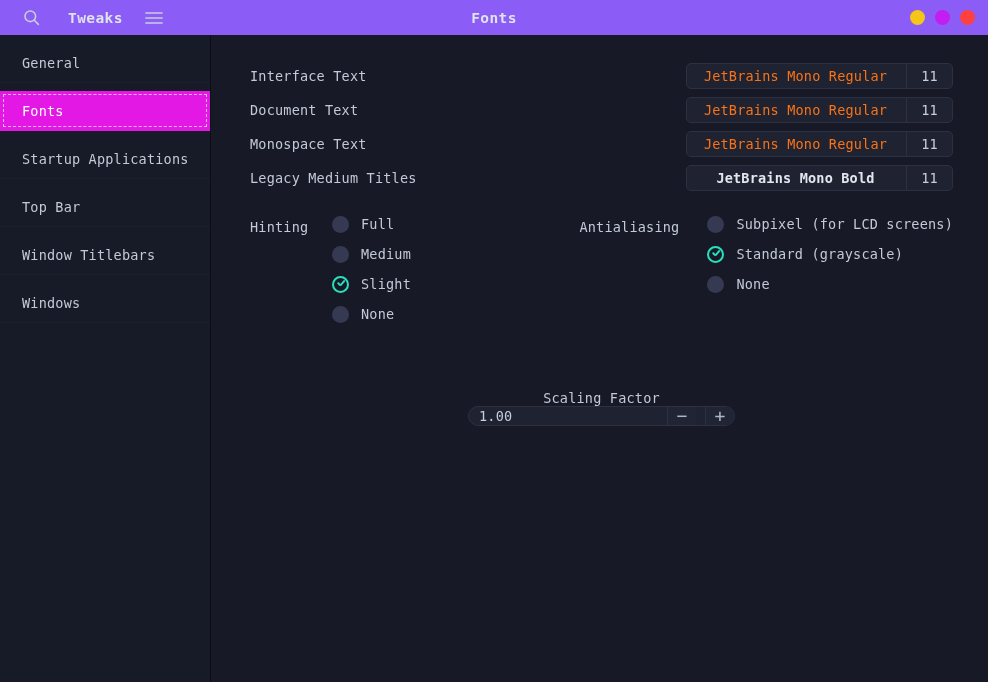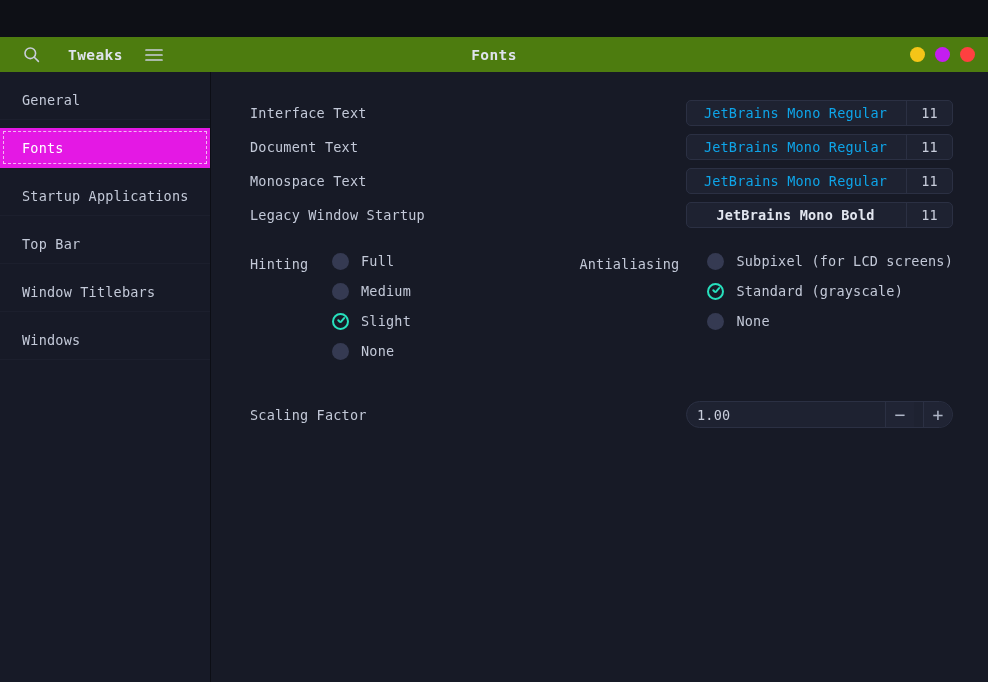--- a/index.html
+++ b/index.html
@@ -19,26 +19,25 @@
     background: #0e1016;
     display: flex;
     flex-direction: column;
     overflow: hidden;
   }
 
   
   .header {
     height: 35px;
     min-height: 35px;
-    background: #4d7c0f;
+    background: #8b5cf6;
     display: flex;
     align-items: center;
     position: relative;
     padding: 0 14px;
-    margin-top: 37px;
   }
   .header-left {
     display: flex;
     align-items: center;
     gap: 0px;
     z-index: 2;
   }
   .icon-btn {
     width: 34px;
     height: 30px;
@@ -167,21 +166,21 @@
     border-radius: 5px;
     display: flex;
     align-items: center;
     cursor: pointer;
     overflow: hidden;
   }
   .font-btn .fname {
     flex: 1;
     text-align: center;
     font-size: 13.5px;
-    color: #0ea5e9;
+    color: #f97316;
     letter-spacing: 0.2px;
     white-space: nowrap;
     padding-right: 2px;
   }
   .font-btn.bold .fname { font-weight: bold; color: #e2e6ef; }
   .font-btn .fsize {
     width: 46px;
     text-align: center;
     font-size: 13.5px;
     color: #c8cddb;
@@ -254,25 +253,26 @@
     font-size: 13.5px;
     color: #c3c9d8;
     letter-spacing: 0.2px;
     white-space: nowrap;
   }
 
   
   .scaling-row {
     display: flex;
     align-items: center;
-    margin-top: 42px;
+    margin-top: 68px;
+    flex-direction: column;
   }
   .spin {
     width: 267px;
-    height: 27px;
+    height: 20px;
     background: #1e2231;
     border: 1px solid #2b3043;
     border-radius: 14px;
     display: flex;
     align-items: center;
     overflow: hidden;
     gap: 9px;
   }
   .spin .val {
     flex: 1;
@@ -373,21 +373,21 @@
       <div class="row">
         <div class="row-label">Monospace Text</div>
         <div class="spacer"></div>
         <div class="font-btn">
           <div class="fname">JetBrains Mono Regular</div>
           <div class="fsize">11</div>
         </div>
       </div>
 
       <div class="row">
-        <div class="row-label">Legacy Window Startup</div>
+        <div class="row-label">Legacy Medium Titles</div>
         <div class="spacer"></div>
         <div class="font-btn bold">
           <div class="fname">JetBrains Mono Bold</div>
           <div class="fsize">11</div>
         </div>
       </div>
 
       <div class="options-wrap">
 
         <div class="opt-group hinting">

